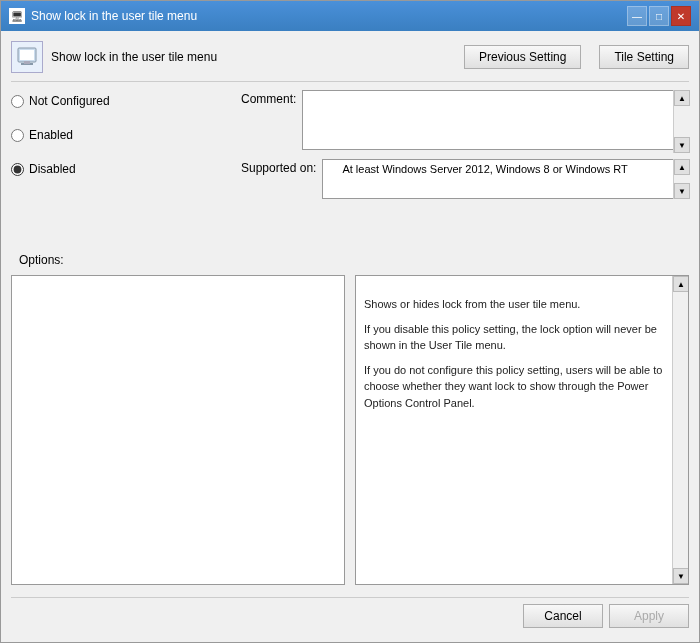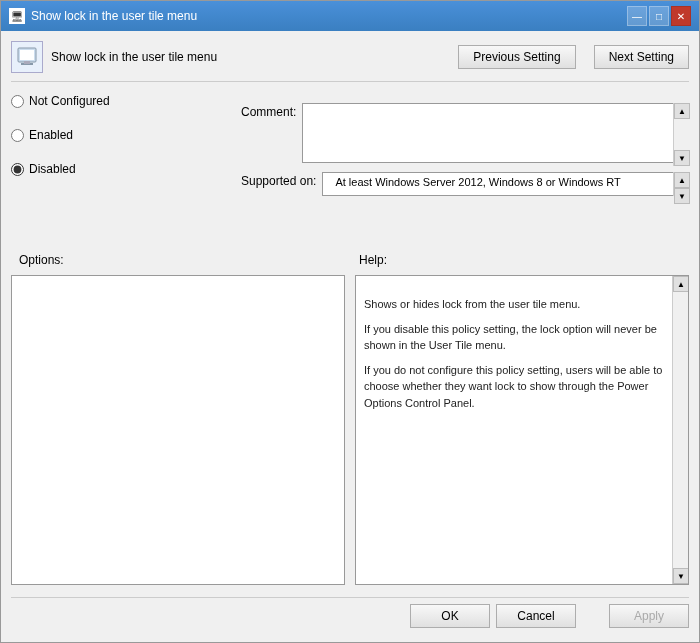--- a/index.html
+++ b/index.html
@@ -107,21 +107,20 @@
       padding: 4px 14px;
       background: linear-gradient(to bottom, #f8f8f8, #e0e0e0);
       border: 1px solid #adadad;
       font-size: 12px;
       cursor: pointer;
       min-width: 80px;
     }
     .btn:disabled {
       color: #aaa;
       cursor: default;
-      margin-left: 27px;
     }
     .main-area {
       display: flex;
       gap: 10px;
       flex: 1;
     }
     .left-panel {
       width: 220px;
       flex-shrink: 0;
       display: flex;
@@ -131,21 +130,20 @@
     .right-panel {
       flex: 1;
       display: flex;
       flex-direction: column;
       gap: 6px;
     }
     .comment-row {
       display: flex;
       gap: 6px;
       align-items: flex-start;
-      margin-top: 13px;
     }
     .field-label {
       font-size: 12px;
       white-space: nowrap;
       padding-top: 2px;
     }
     .comment-box {
       flex: 1;
       height: 60px;
       border: 1px solid #999;
@@ -305,21 +303,21 @@
               <rect x="3" y="3" width="18" height="14" rx="1" fill="#cde" stroke="#89a"></rect>
               <rect x="5" y="5" width="14" height="10" fill="white"></rect>
               <rect x="6" y="18" width="12" height="2" fill="#89a"></rect>
               <rect x="9" y="16" width="6" height="3" fill="#aab"></rect>
             </svg>
         </div>
         <span>Show lock in the user tile menu</span>
       </div>
       <div class="header-buttons">
         <button class="btn">Previous Setting</button>
-        <button class="btn">Next Setting</button>
+        <button class="btn">Tile Setting</button>
       </div>
     </div>
 
     <div class="main-area">
 
       <div class="left-panel">
         <div class="radio-group">
           <label class="radio-item">
             <input type="radio" class="radio-input" name="policy" style="">
             <span>Not Configured</span>
@@ -345,53 +343,51 @@
               <div class="scroll-arrow">▲</div>
               <div class="scroll-track"></div>
               <div class="scroll-arrow">▼</div>
             </div>
           </div>
         </div>
 
         <div class="supported-row">
           <span class="field-label">Supported on:</span>
           <div style="flex:1; position:relative;">
-            <div class="supported-box" style="width:100%;border:1px solid #999;background:white;height:24px;padding:3px 20px 3px 12px;font-size:11px;overflow:hidden;">
+            <div class="supported-box" style="width:100%;border:1px solid #999;background:white;height:40px;padding:3px 20px 3px 19px;font-size:11px;overflow:hidden;">
               <span>At least Windows Server 2012, Windows 8 or Windows RT</span>
             </div>
             <div class="scrollbar-v" style="position:absolute;right:0;top:0;bottom:0;width:16px;background:#f5f5f5;border-left:1px solid #ccc;display:flex;flex-direction:column;">
               <div class="scroll-arrow">▲</div>
               <div class="scroll-track"></div>
               <div class="scroll-arrow">▼</div>
             </div>
           </div>
         </div>
       </div>
     </div>
 
     <div class="section-labels-row">
       <span class="section-label-left">Options:</span>
-      <span class="section-label-right">Help:</span>
     </div>
 
     <div class="two-col">
       <div class="options-box"></div>
       <div class="help-box-container">
         <div class="help-text">
           <p>Shows or hides lock from the user tile menu.</p>
           <p>If you disable this policy setting, the lock option will never be shown in the User Tile menu.</p>
           <p>If you do not configure this policy setting, users will be able to choose whether they want lock to show through the Power Options Control Panel.</p>
         </div>
         <div class="scrollbar-v">
           <div class="scroll-arrow">▲</div>
           <div class="scroll-track"></div>
           <div class="scroll-arrow">▼</div>
         </div>
       </div>
     </div>
 
     <div class="footer">
-      <button class="btn">OK</button>
       <button class="btn">Cancel</button>
       <button class="btn" disabled="">Apply</button>
     </div>
   </div>
 </div>
 
 </body></html>

